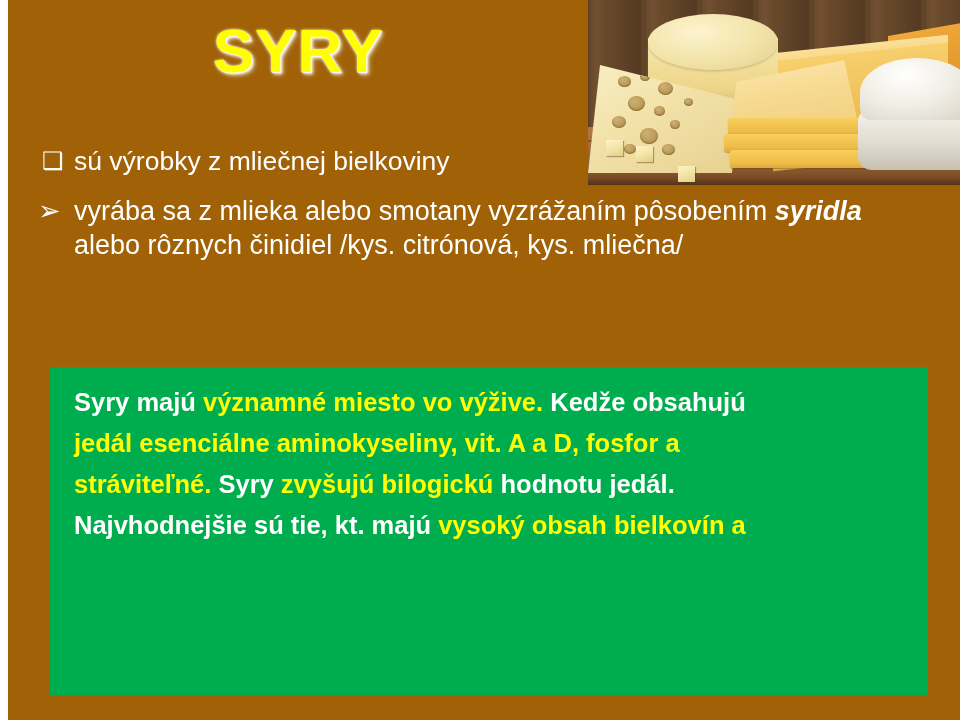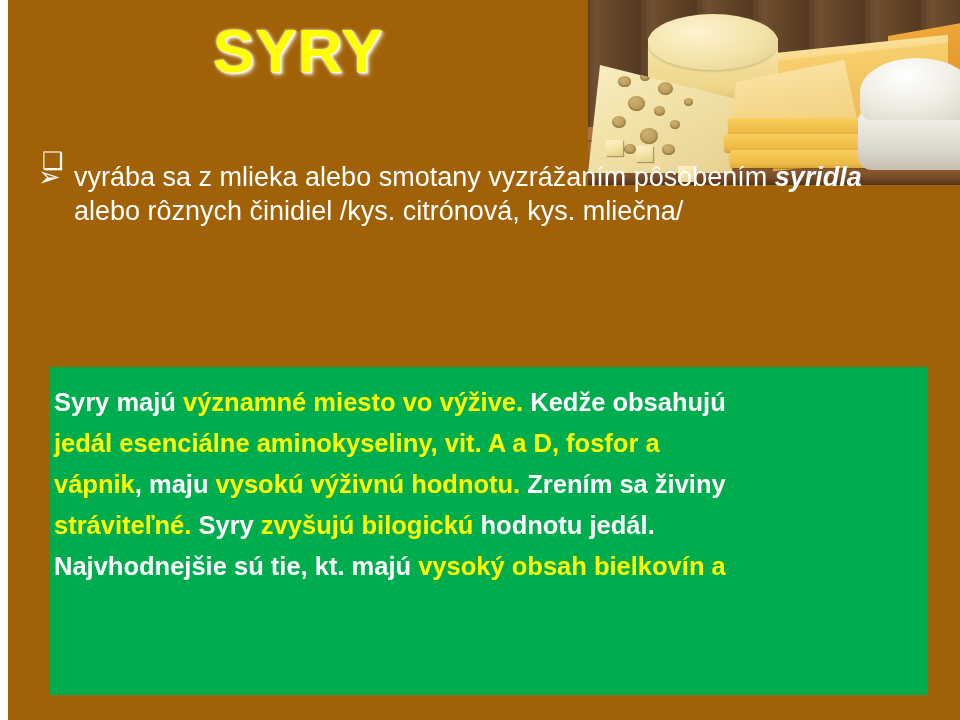--- a/index.html
+++ b/index.html
@@ -191,21 +191,21 @@
 
   
   #callout {
     position: absolute;
     left: 42px;
     top: 367px;
     width: 878px;
     height: 328px;
     background: #00ad4e;
     box-sizing: border-box;
-    padding: 15px 18px 10px 4px;
+    padding: 15px 18px 10px 24px;
   }
   #callout .line {
     font-size: 25.5px;
     line-height: 41px;
     font-weight: bold;
     color: #ffffff;
     white-space: nowrap;
   }
   #callout .hl { color: #ffff00; }
 </style>
@@ -256,36 +256,36 @@
 
     <div class="cube" style="left:18px;top:140px;"></div>
     <div class="cube" style="left:48px;top:146px;"></div>
     <div class="cube" style="left:90px;top:166px;"></div>
   </div>
 
   <div id="bullets">
 
     <div class="bullet bullet-1">
       <span class="bullet-glyph">❑</span>
+      <span class="bullet-text"><span> sú výrobky z mliečnej bielkoviny</span></span>
     </div>
 
     <div class="bullet bullet-2">
       <span class="bullet-glyph">➢</span>
       <span class="bullet-text"><span>vyrába sa z mlieka alebo smotany vyzrážaním pôsobením </span><b>syridla</b><span> alebo rôznych činidiel /kys. citrónová, kys. mliečna/</span></span>
     </div>
 
   </div>
 
   <div id="callout">
 
     <div class="line"><span>Syry majú </span><span class="hl">významné miesto vo výžive.</span><span> Kedže obsahujú</span></div>
 
     <div class="line"><span class="hl">jedál esenciálne aminokyseliny, vit. A a D,  fosfor a</span></div>
 
-    <div class="line"><span class="hl">vápnik</span><span>, maju </span><span class="hl">vysokú výživnú hodnotu.</span><span> Zrením sa živiny</span></div>
 
 
     <div class="line"><span class="hl">stráviteľné.</span><span> Syry </span><span class="hl">zvyšujú bilogickú</span><span> hodnotu jedál.</span></div>
 
     <div class="line"><span>Najvhodnejšie sú tie, kt. majú </span><span class="hl">vysoký obsah bielkovín a</span></div>
 
 
   </div>
 
 </div>

